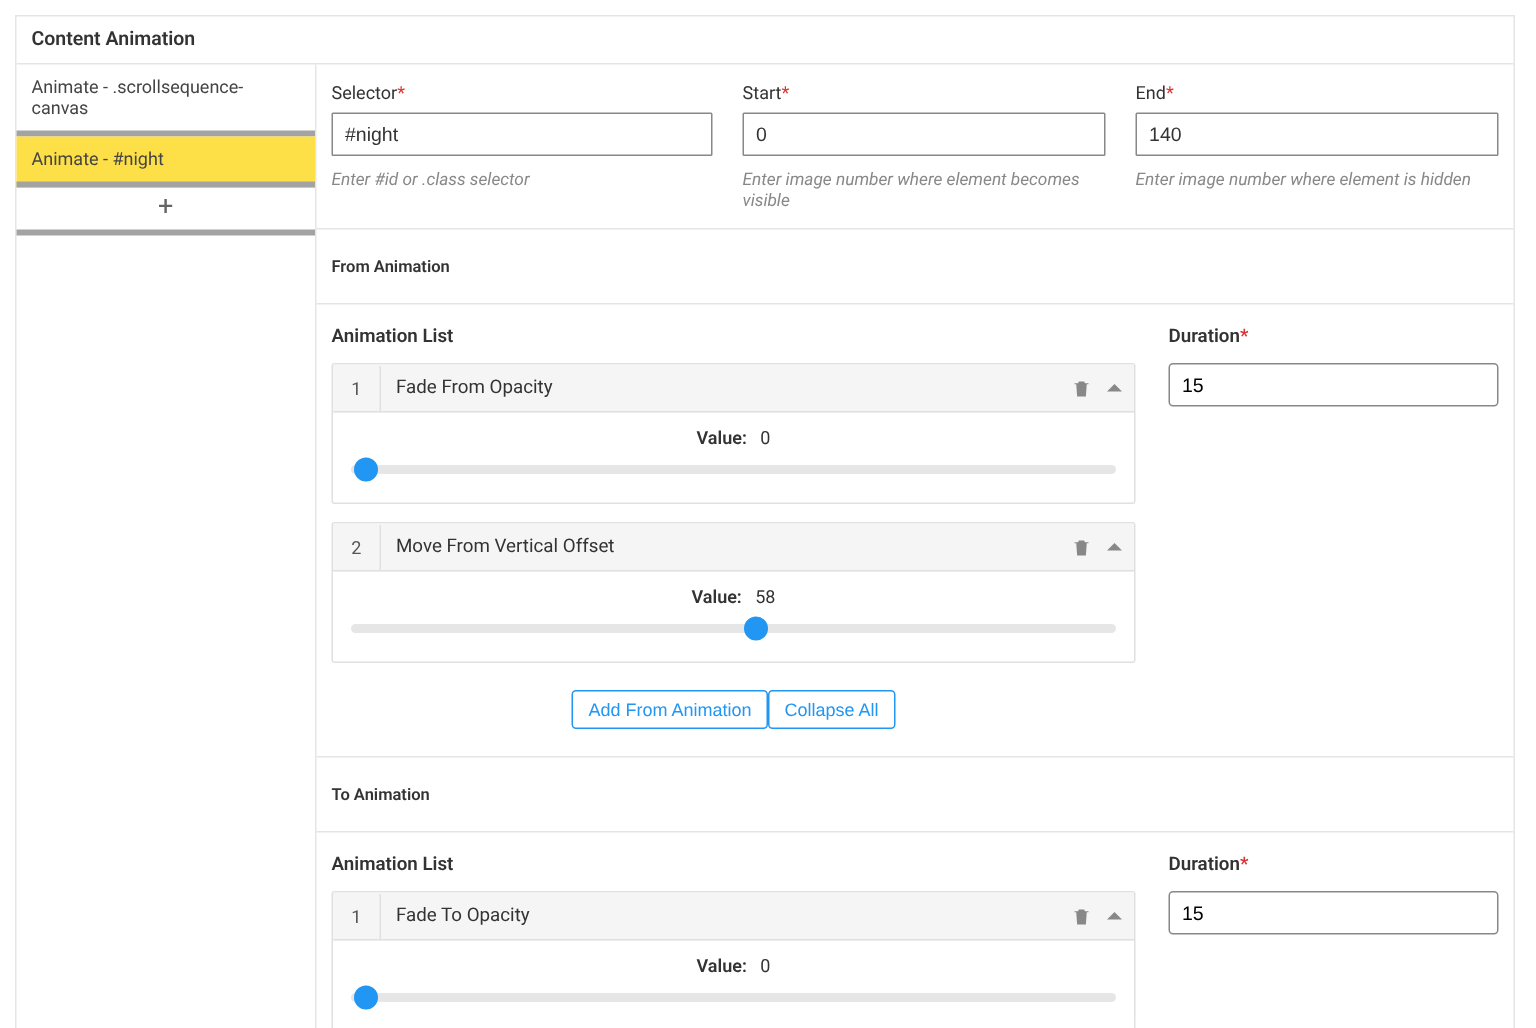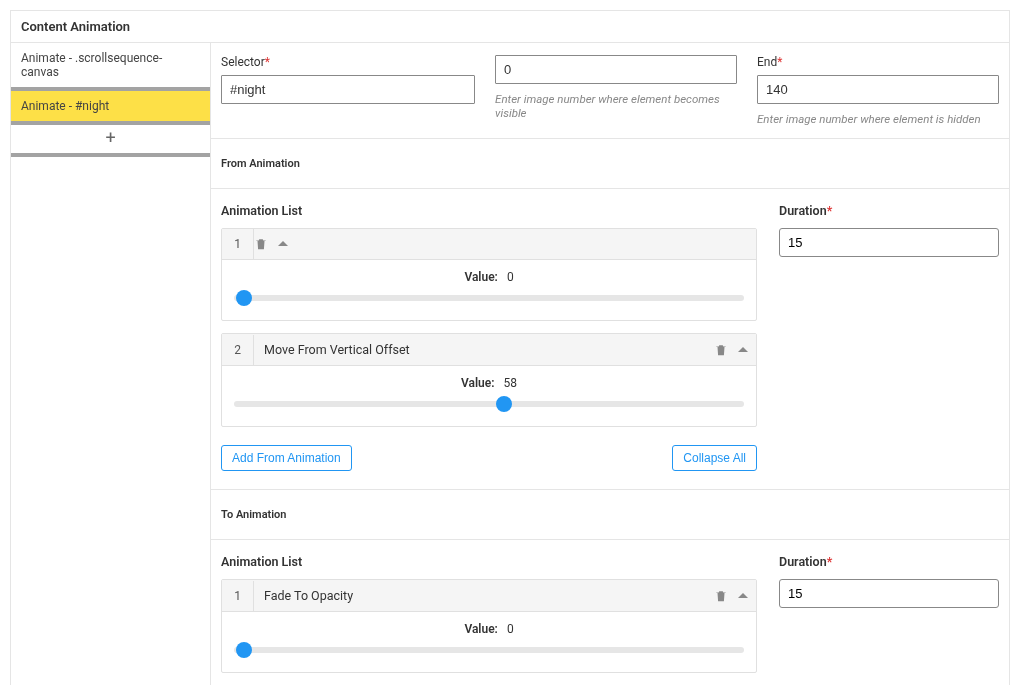--- a/index.html
+++ b/index.html
@@ -160,21 +160,21 @@
     position: absolute;
     top: 50%;
     width: 16px; height: 16px;
     border-radius: 50%;
     background: #2196F3;
     transform: translate(-50%, -50%);
     cursor: grab;
   }
   .btn-row {
     display: flex;
-    justify-content: space-between;
+    justify-content: center;
     margin-top: 18px;
   }
   .btn {
     border: 1px solid #2196F3;
     color: #2196F3;
     background: #fff;
     border-radius: 3px;
     padding: 5px 10px;
     font-size: 12px;
     cursor: pointer;
@@ -200,40 +200,43 @@
       <div class="side-item active">Animate - #night</div>
       <div class="side-item add">+</div>
     </div>
 
     <div class="main">
 
       <div class="sel-row">
         <div class="sel-col wide">
           <label class="req">Selector</label>
           <input type="text" value="#night" style="">
+          <div class="hint">Enter #id or .class selector</div>
         </div>
         <div class="sel-col">
+          <label class="req">Start</label>
           <input type="text" value="0" style="">
           <div class="hint">Enter image number where element becomes visible</div>
         </div>
         <div class="sel-col">
           <label class="req">End</label>
           <input type="text" value="140" style="">
           <div class="hint">Enter image number where element is hidden</div>
         </div>
       </div>
 
       <div class="section-title">From Animation</div>
       <div class="anim-row">
         <div class="anim-left">
           <span class="subhead">Animation List</span>
 
           <div class="anim-card">
             <div class="anim-head">
               <div class="anim-num">1</div>
+              <div class="anim-name">Fade From Opacity</div>
               <div class="anim-icons">
                 <span class="icon-btn">
                   <svg viewBox="0 0 24 24">
                       <path d="M6 7h12l-1 14H7L6 7zm3-3h6l1 2H8l1-2zM4 6h16v1H4z"></path>
                     </svg>
                 </span>
                 <span class="icon-btn arrow">
                   <svg viewBox="0 0 10 10">
                       <path d="M0 7 L5 2 L10 7 Z"></path>
                     </svg>

